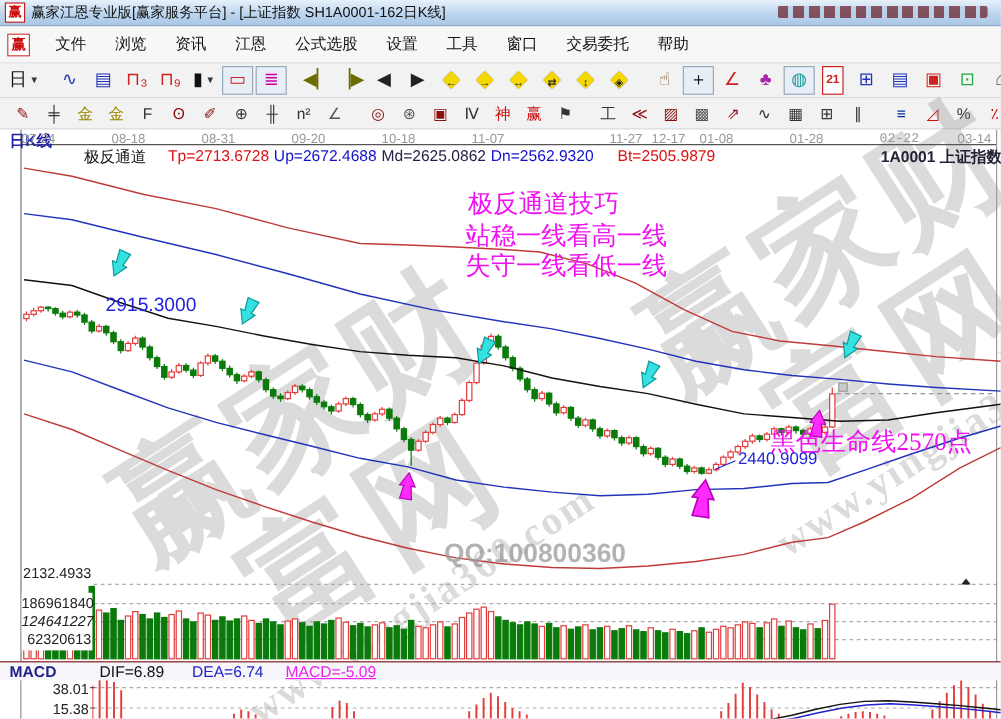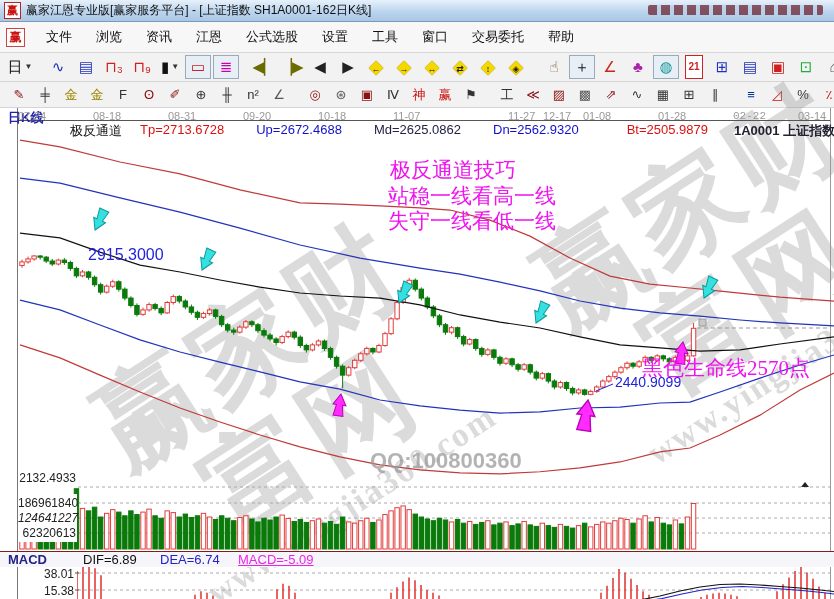--- a/index.html
+++ b/index.html
@@ -718,21 +718,21 @@
         <span class="date-lbl" style="left: 393px;">11-07</span>
         <span class="date-lbl" style="left: 468px; margin-left: 40px;">11-27</span>
         <span class="date-lbl" style="left: 543px;">12-17</span>
         <span class="date-lbl" style="left: 583px;">01-08</span>
         <span class="date-lbl" style="left: 658px;">01-28</span>
         <span class="date-lbl" style="left: 733px; font-family: Liberation Mono, monospace;">02-22</span>
         <span class="date-lbl" style="left: 798px;">03-14</span>
       </div>
     <div class="hdr-row">
       <span style="color:#111;">极反通道</span>
-      <span id="hdr-vals" style="display:flex;gap:32px;">
+      <span id="hdr-vals" style="display:flex;gap:4px;">
           <span style="color: rgb(221, 17, 17);">Tp=2713.6728</span>
           <span style="color: rgb(17, 17, 204);">Up=2672.4688</span>
           <span style="color: rgb(34, 34, 68);">Md=2625.0862</span>
           <span style="color: rgb(17, 17, 204);">Dn=2562.9320</span>
           <span style="color: rgb(221, 17, 17); padding-left: 16px;">Bt=2505.9879</span>
         </span>
     </div>
     <div class="abs sym-lbl">1A0001  上证指数</div>
 
     <div class="abs tip" style="left:390px;top:48px;">极反通道技巧</div>

